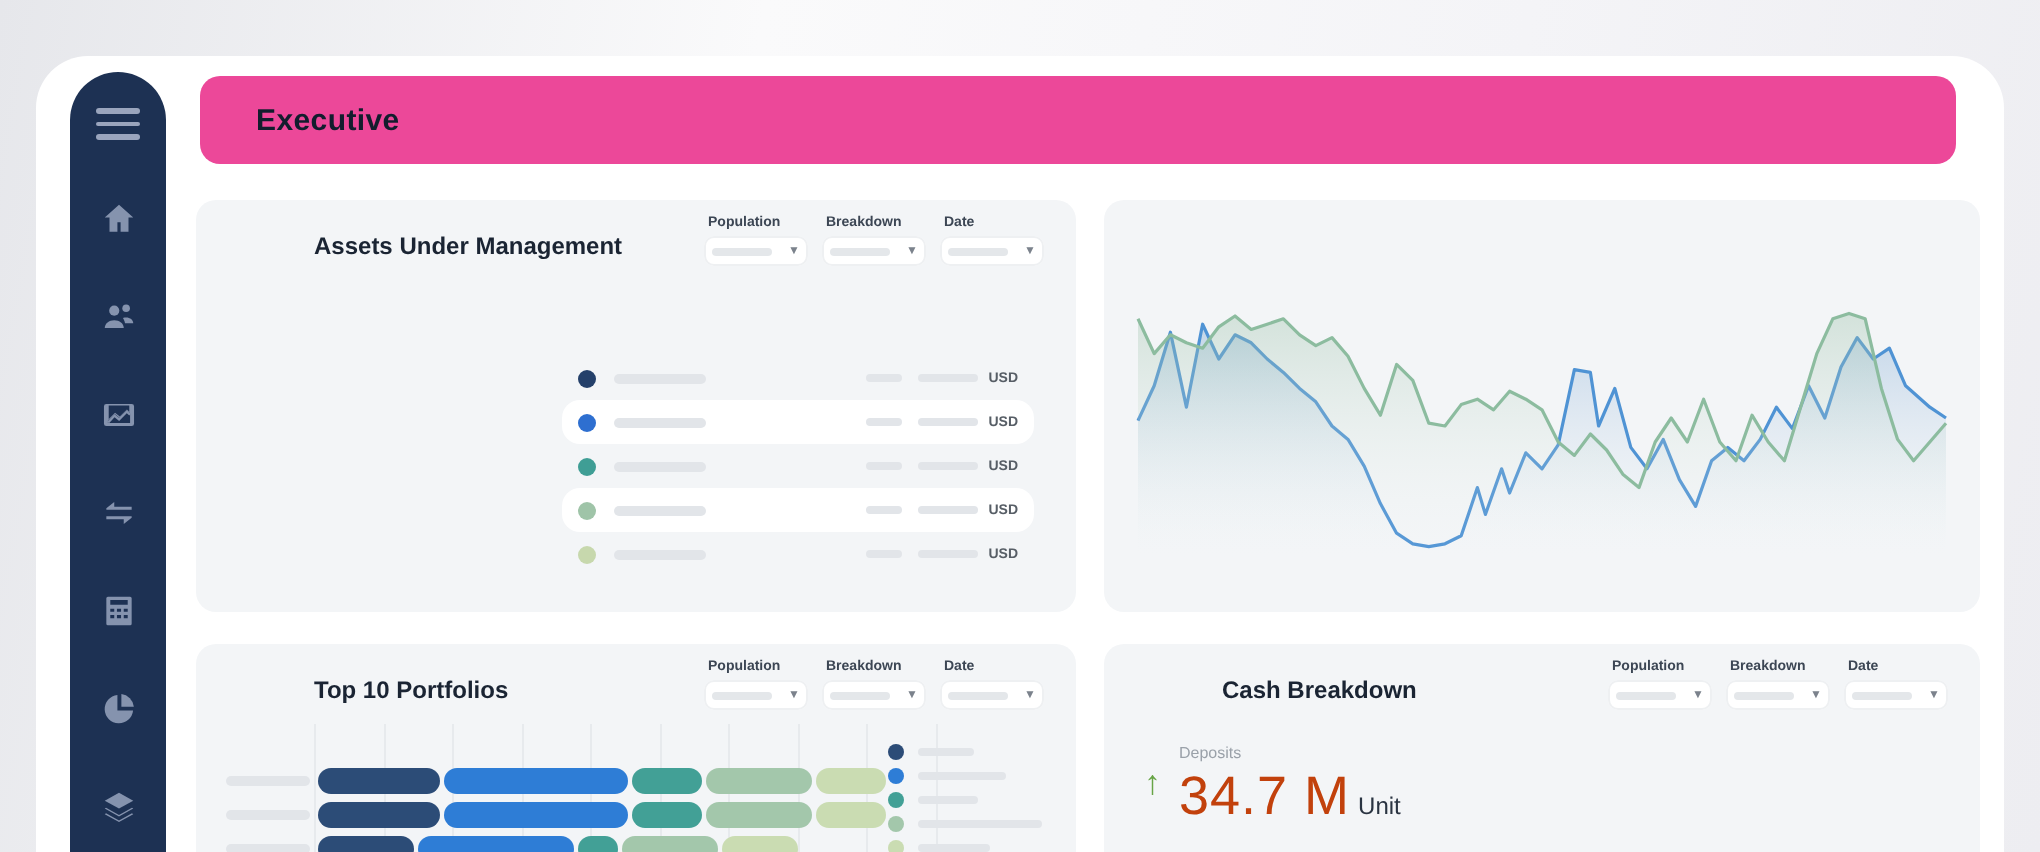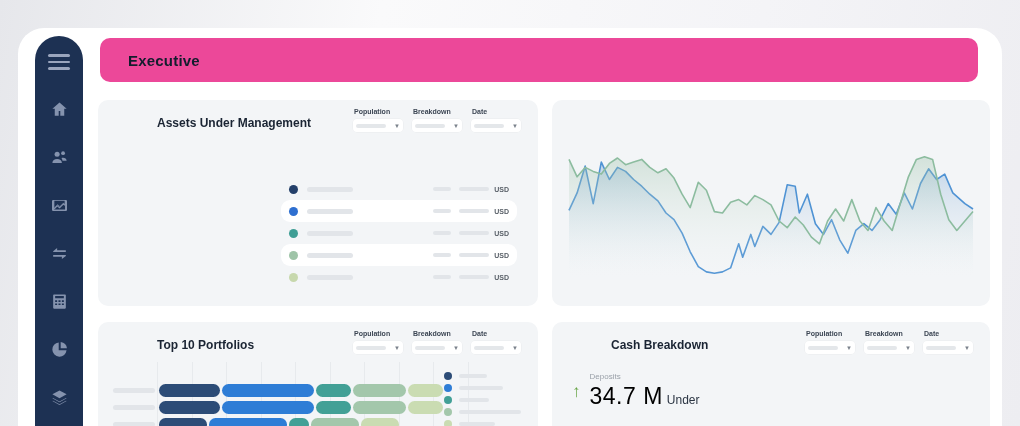--- a/index.html
+++ b/index.html
@@ -80,21 +80,21 @@
   .t10-legend { position:absolute; left:346px; top:48px; }
   .t10li { display:flex; align-items:center; height:12px; }
   .t10dot { width:8px; height:8px; border-radius:50%; margin-right:7px; flex:none; }
   .t10lbar { height:4px; background:#e2e5e9; border-radius:2px; }
 
   
   .cash-block { position:absolute; left:20px; top:50px; display:flex; }
   .cash-arrow { color:#67a446; font-size:17px; font-weight:bold; margin-top:10px; margin-right:9px; }
   .cash-label { font-size:8px; color:#9aa1a9; margin-bottom:2px; }
   .cash-value-row { display:flex; align-items:baseline; gap:4px; }
-  .cash-value { font-size:23px; color:#000000; letter-spacing:.5px; }
+  .cash-value { font-size:27px; color:#c2410c; letter-spacing:.5px; }
   .cash-unit { font-size:12px; color:#2a3442; }
 </style>
 </head>
 <body>
 
 <div class="app">
 
   <div class="sidebar">
     <div class="burger">
         <i></i>
@@ -355,19 +355,19 @@
             <span class="fchev">▼</span>
           </div>
         </div>
       </div>
     <div class="cash-block">
       <div class="cash-arrow">↑</div>
       <div>
         <div class="cash-label">Deposits</div>
         <div class="cash-value-row">
           <span class="cash-value">34.7 M</span>
-          <span class="cash-unit">Under</span>
+          <span class="cash-unit">Unit</span>
         </div>
       </div>
     </div>
   </div>
 
 </div>
 
 </body></html>

